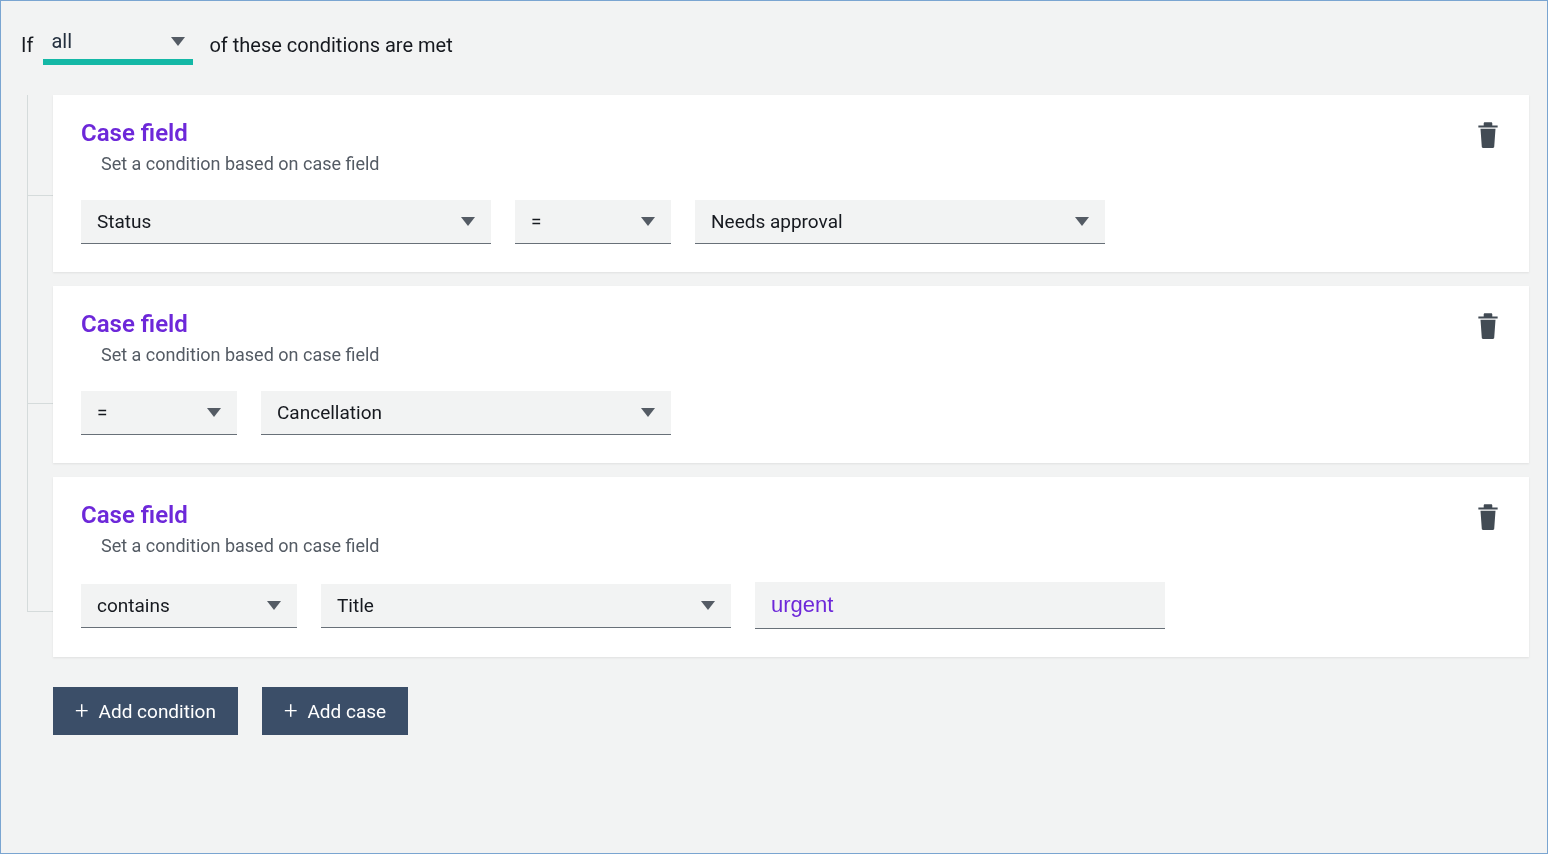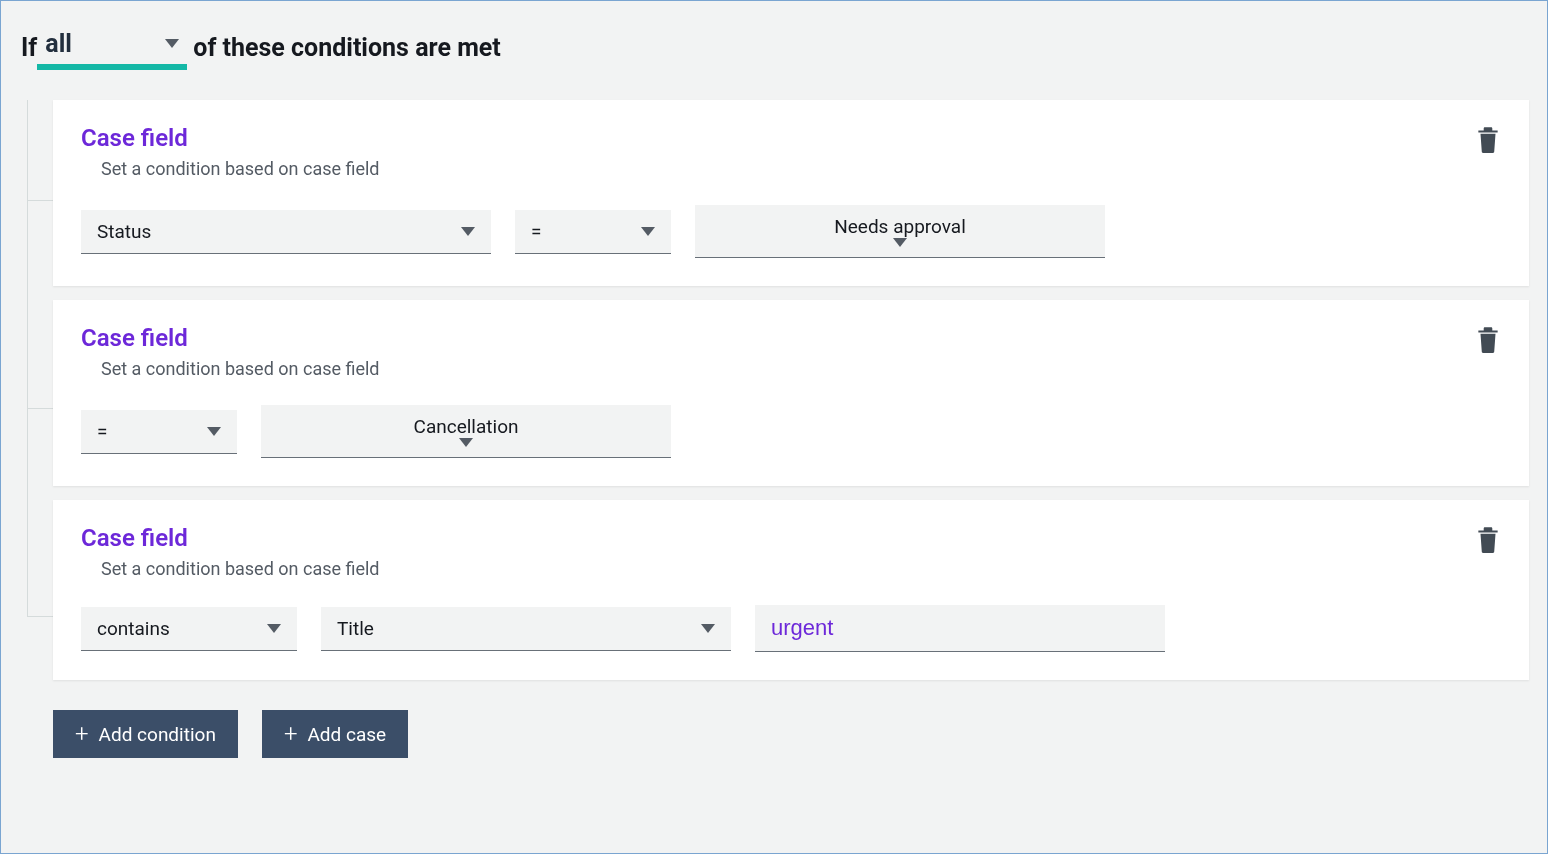--- a/index.html
+++ b/index.html
@@ -15,24 +15,24 @@
       height: 854px;
       border: 1px solid #7aa5d1;
       color: #232f3e;
     }
     .container {
       padding: 24px 18px 18px 18px;
     }
     .header-row {
       display: flex;
       align-items: center;
-      font-size: 25px;
+      gap: 10px;
+      font-size: 20px;
       margin-bottom: 30px;
       padding-left: 2px;
-      font-weight: bold;
     }
     .header-row .if-label {
       color: #16191f;
     }
     .header-row .suffix-label {
       color: #16191f;
       margin-left: 6px;
     }
     .inline-select {
       display: inline-flex;
@@ -112,21 +112,21 @@
       background: #f2f3f3;
       border-bottom: 1px solid #687078;
       padding: 10px 16px;
       font-size: 19px;
       color: #16191f;
       cursor: pointer;
     }
     .select-box.w-field { width: 410px; }
     .select-box.w-op { width: 156px; }
     .select-box.w-op-wide { width: 216px; }
-    .select-box.w-val { width: 410px; flex-direction: column; }
+    .select-box.w-val { width: 410px; }
     .text-input {
       background: #f2f3f3;
       border: none;
       border-bottom: 1px solid #687078;
       padding: 10px 16px;
       font-size: 22px;
       color: #6d28d9;
       width: 410px;
       font-family: Liberation Sans, sans-serif;
       outline: none;

